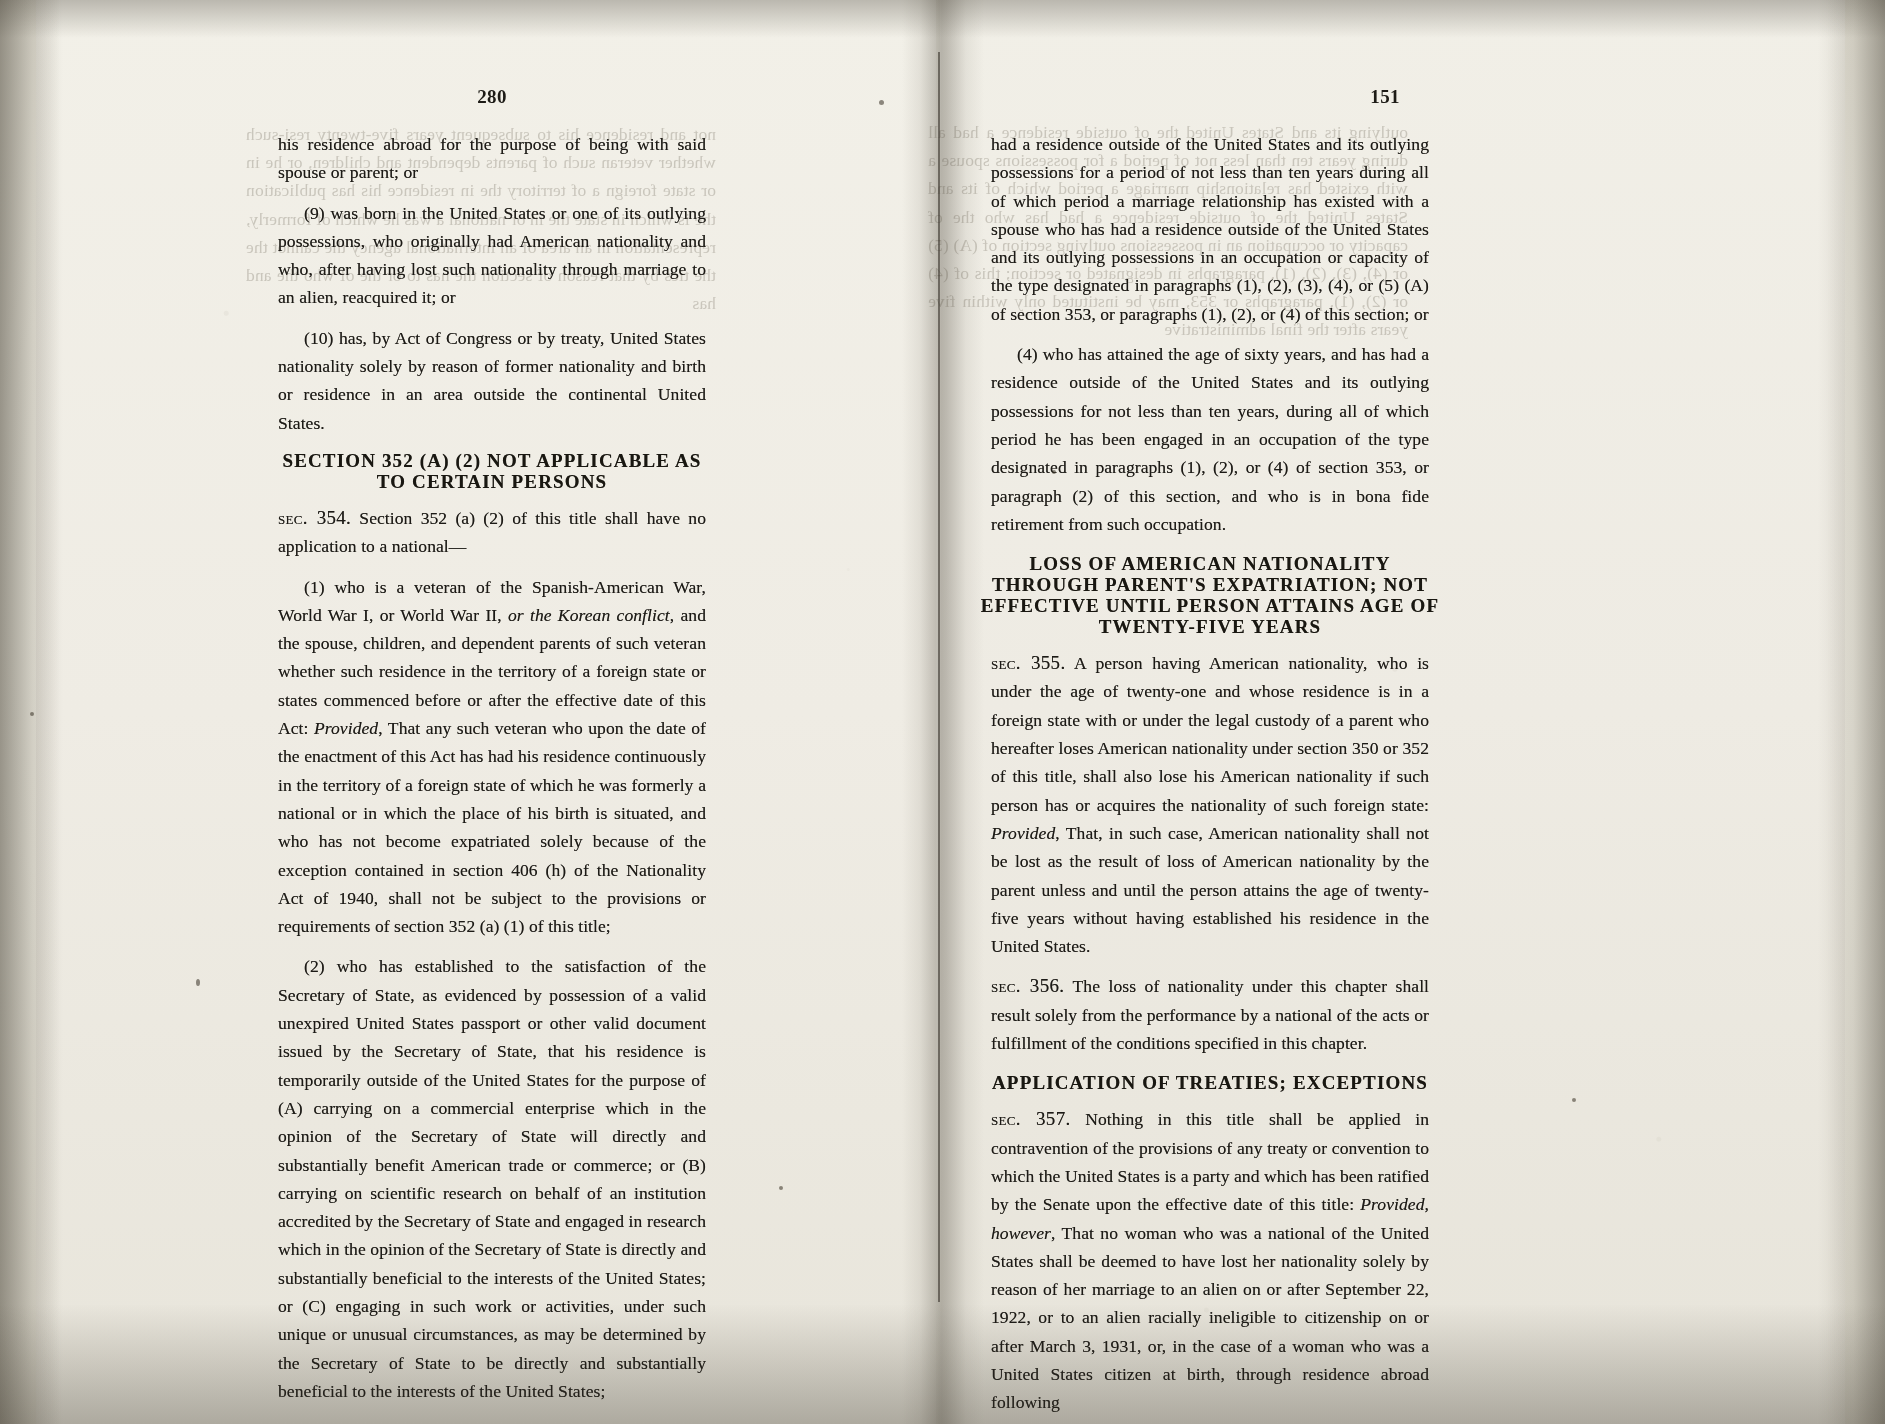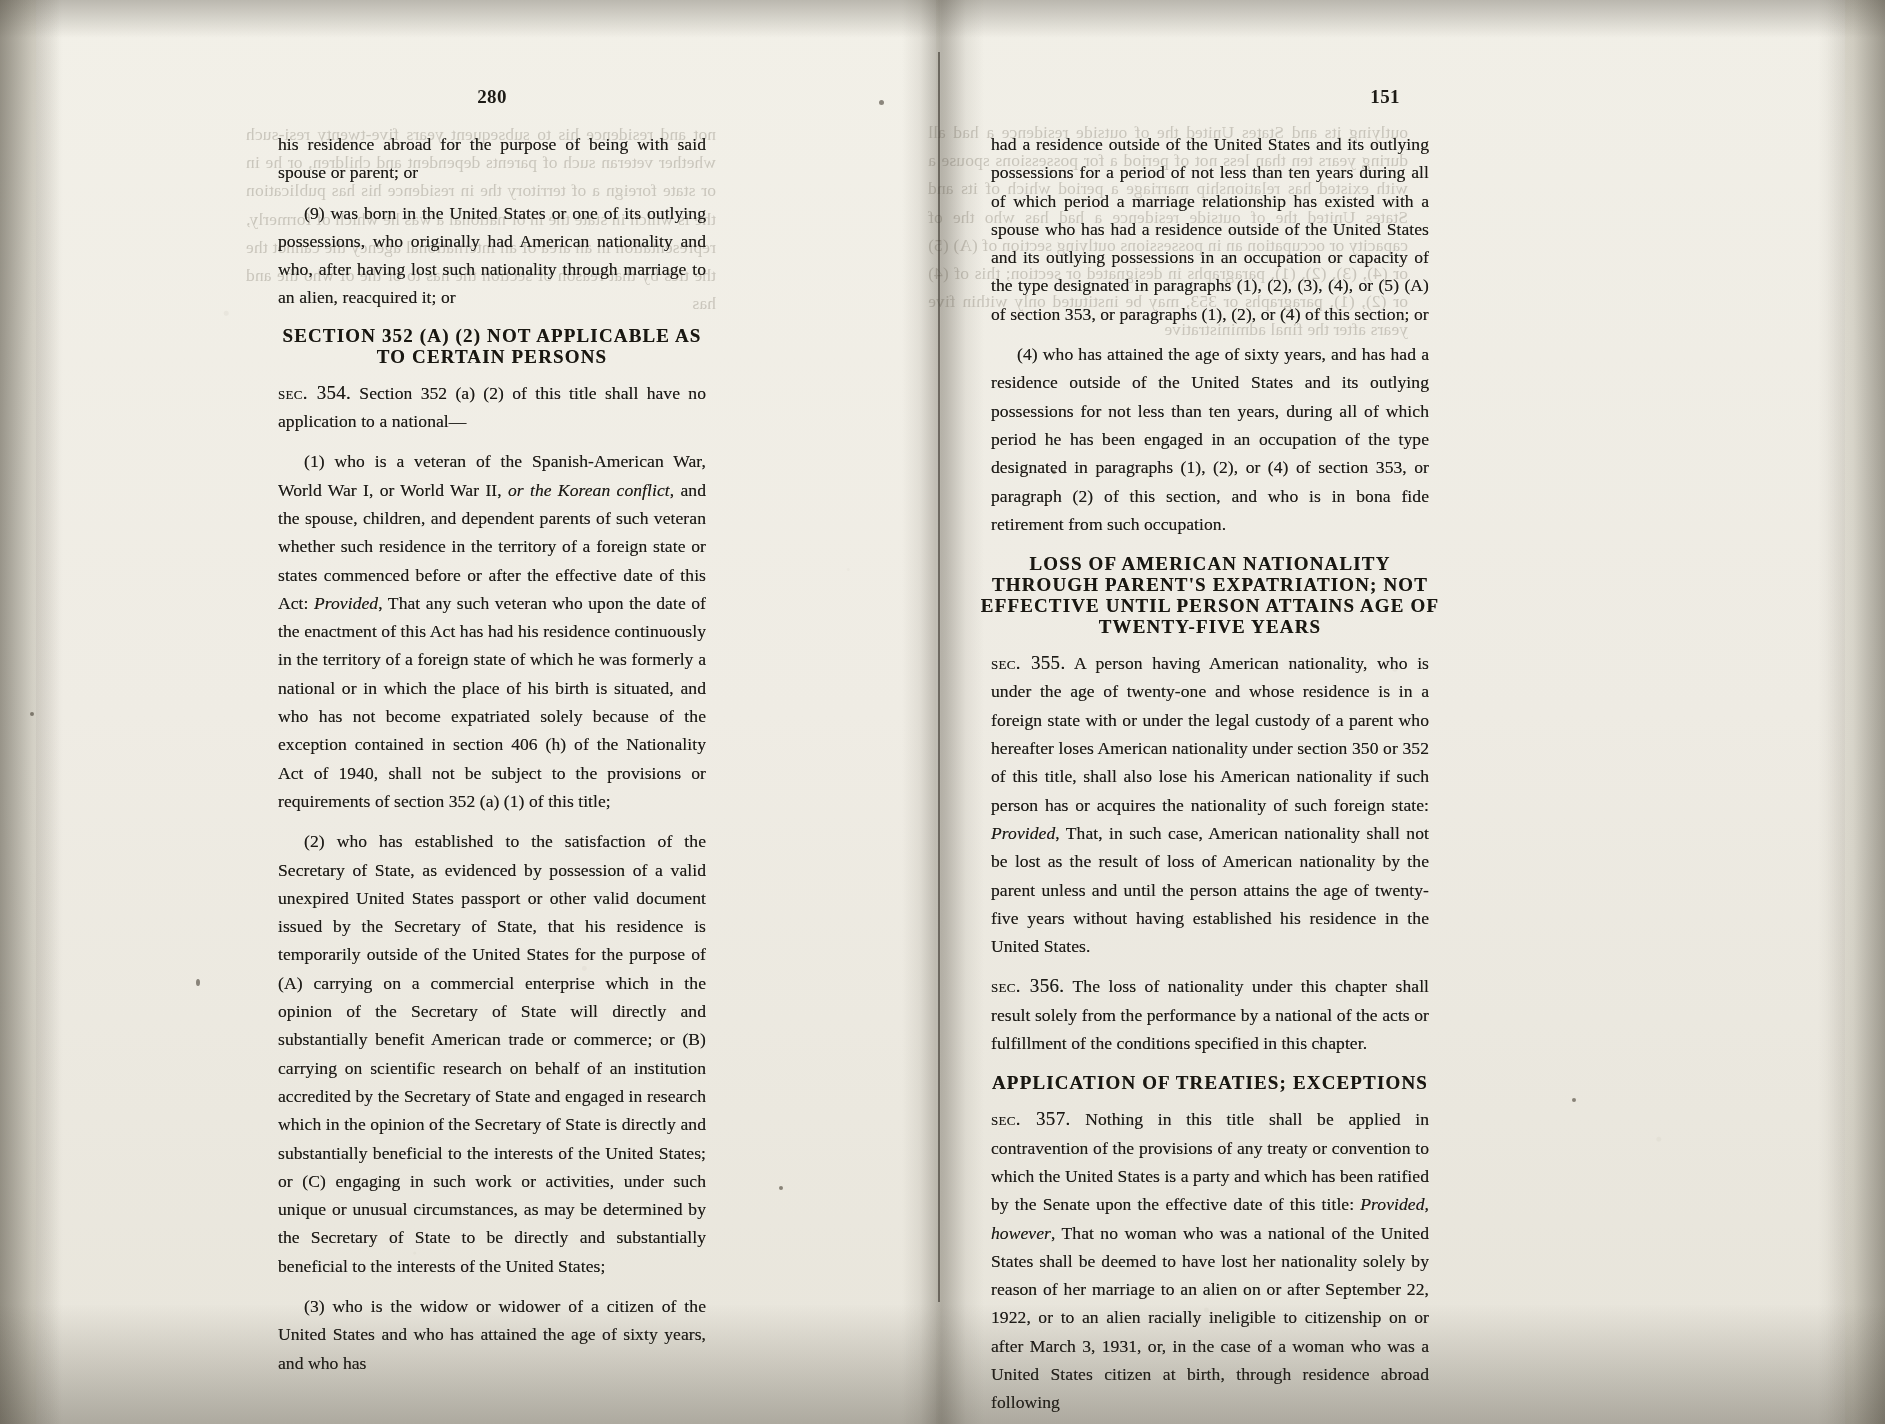--- a/index.html
+++ b/index.html
@@ -185,20 +185,21 @@
 
   <div class="gutter"></div>
   <div class="gutter-line"></div>
 
   <div class="folio folio-left">280</div>
   <div class="folio folio-right">151</div>
 
   <div class="col col-left inky">
     <p class="para flush">his residence abroad for the purpose of being with said spouse or parent; or</p>
     <p class="para">(9) was born in the United States or one of its outlying possessions, who originally had American nationality and who, after having lost such nationality through marriage to an alien, reacquired it; or</p>
+    <p class="para">(10) has, by Act of Congress or by treaty, United States nationality solely by reason of former nationality and birth or residence in an area outside the continental United States.</p>
 
     <div class="smallcaps-head">Section 352 (a) (2) not applicable as to certain persons</div>
 
     <p class="para flush"><span class="sec-label">Sec. 354.</span> <span>Section 352 (a) (2) of this title shall have no application to a national—</span></p>
 
     <p class="para"><span>(1) who is a veteran of the Spanish-American War, World War I, or World War II, </span><i>or the Korean conflict</i><span>, and the spouse, children, and dependent parents of such veteran whether such residence in the territory of a foreign state or states commenced before or after the effective date of this Act: </span><i>Provided</i><span>, That any such veteran who upon the date of the enactment of this Act has had his residence continuously in the territory of a foreign state of which he was formerly a national or in which the place of his birth is situated, and who has not become expatriated solely because of the exception contained in section 406 (h) of the Nationality Act of 1940, shall not be subject to the provisions or requirements of section 352 (a) (1) of this title;</span></p>
     <p class="para">(2) who has established to the satisfaction of the Secretary of State, as evidenced by possession of a valid unexpired United States passport or other valid document issued by the Secretary of State, that his residence is temporarily outside of the United States for the purpose of (A) carrying on a commercial enterprise which in the opinion of the Secretary of State will directly and substantially benefit American trade or commerce; or (B) carrying on scientific research on behalf of an institution accredited by the Secretary of State and engaged in research which in the opinion of the Secretary of State is directly and substantially beneficial to the interests of the United States; or (C) engaging in such work or activities, under such unique or unusual circumstances, as may be determined by the Secretary of State to be directly and substantially beneficial to the interests of the United States;</p>
     <p class="para">(3) who is the widow or widower of a citizen of the United States and who has attained the age of sixty years, and who has</p>
   </div>
 

